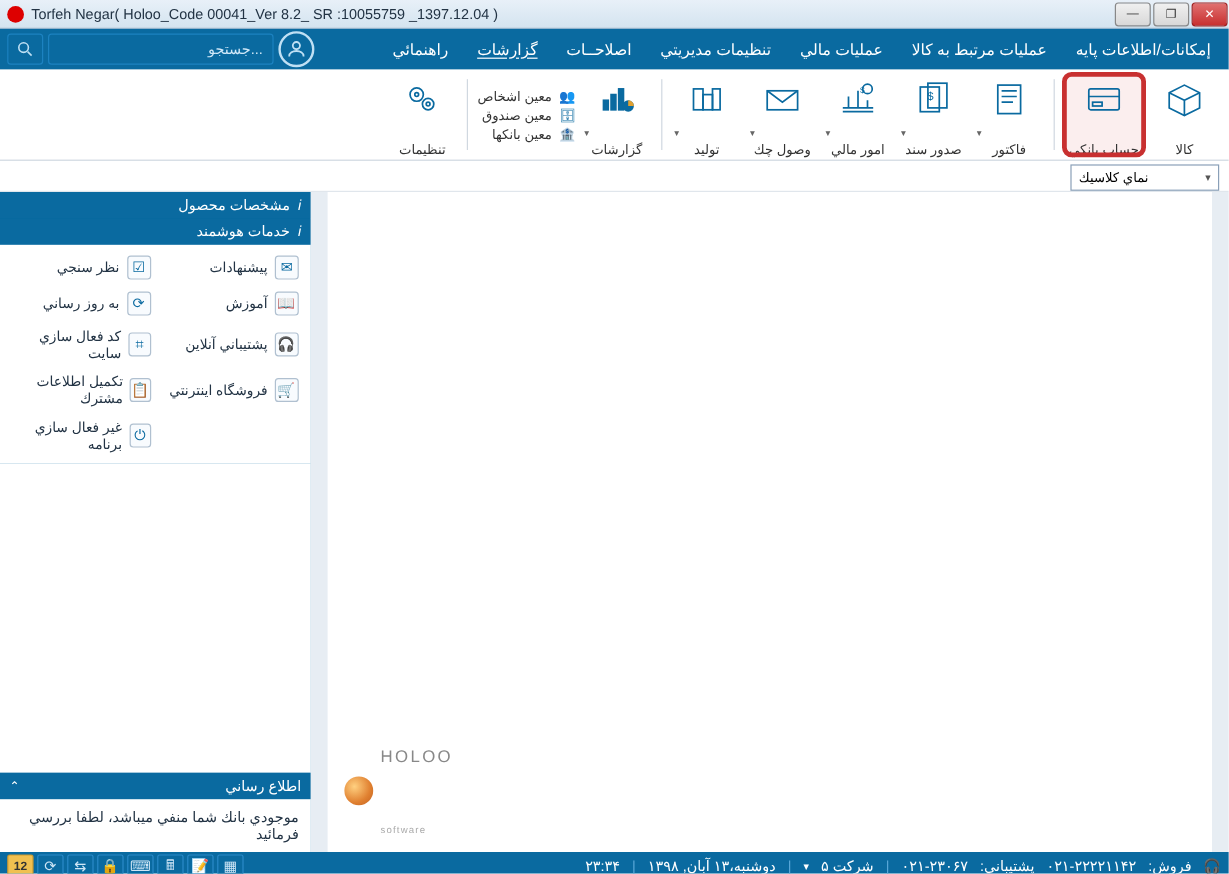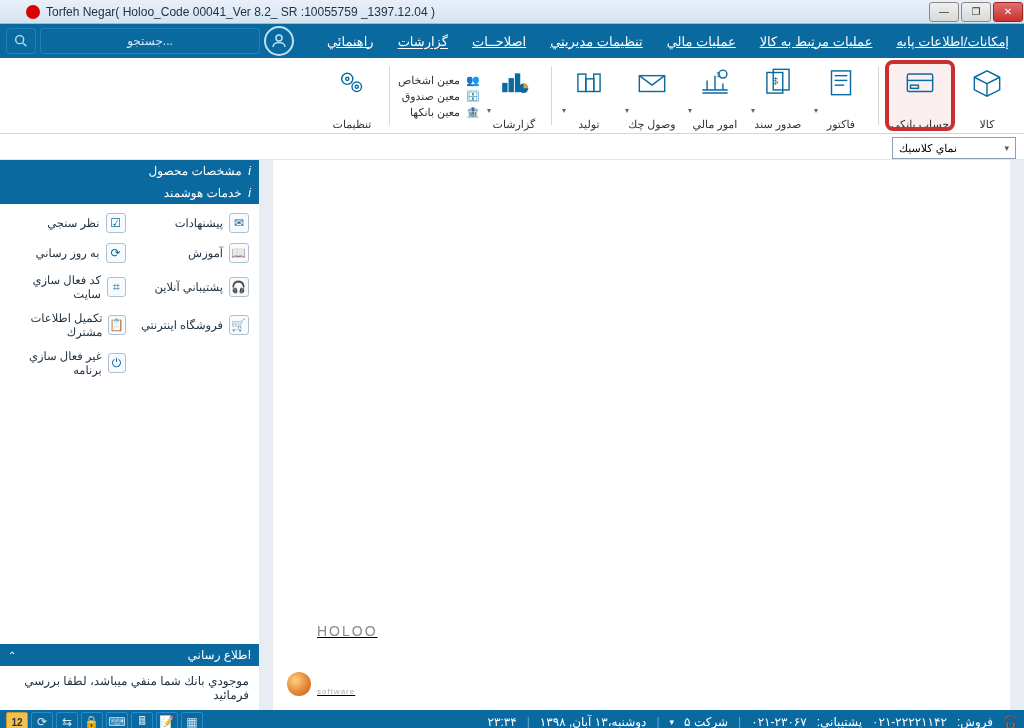--- a/index.html
+++ b/index.html
@@ -1,34 +1,34 @@
 <!DOCTYPE html>
 <html dir="rtl" lang="fa"><head>
 <meta charset="utf-8">
 <style>
 * { margin: 0; padding: 0; box-sizing: border-box; font-family: Tahoma, Arial, sans-serif; }
 body { width: 1024px; height: 728px; overflow: hidden; background: #fff; direction: rtl; }
 
 
 .titlebar { height: 24px; background: linear-gradient(#e8f0f8, #d4e4f0); border-bottom: 1px solid #a0b8d0; display: flex; align-items: center; justify-content: space-between; direction: ltr; }
-.titlebar-left { display: flex; align-items: center; gap: 6px; padding-left: 6px; margin-left: 20px; }
+.titlebar-left { display: flex; align-items: center; gap: 6px; padding-left: 6px; }
 .app-icon { width: 14px; height: 14px; border-radius: 50%; background: #d00; }
 .title-text { font-size: 12px; color: #234; }
 .win-controls { display: flex; direction: ltr; }
 .win-btn { width: 30px; height: 20px; margin: 0 1px; border: 1px solid #888; background: linear-gradient(#f0f0f0,#d8d8d8); border-radius: 3px; display: flex; align-items: center; justify-content: center; font-size: 10px; color: #333; cursor: pointer; }
 .win-close { background: linear-gradient(#e07070,#c83030); color: #fff; border-color: #a02020; }
 
 
 .menubar { height: 34px; background: #0a6aa0; display: flex; align-items: center; justify-content: space-between; padding: 0 6px; color: #fff; direction: rtl; }
 .menu-items { display: flex; gap: 6px; }
-.menu-item { font-size: 13px; padding: 4px 9px; cursor: pointer; white-space: nowrap; text-decoration: underline; }
+.menu-item { font-size: 13px; padding: 4px 9px; cursor: pointer; white-space: nowrap; }
 .menu-item.u { text-decoration: underline; text-underline-offset: 2px; }
 .search-wrap { display: flex; align-items: center; gap: 4px; direction: ltr; }
 .search-btn { width: 30px; height: 26px; background: #0a6aa0; border: 1px solid #1c82c0; border-radius: 3px; display: flex; align-items: center; justify-content: center; color: #bfe0f4; cursor: pointer; }
-.search-input { width: 220px; height: 26px; border: 1px solid #1c82c0; background: #0a6aa0; color: #ffffff; padding: 0 8px; font-size: 12px; text-align: center; border-radius: 3px; }
+.search-input { width: 188px; height: 26px; border: 1px solid #1c82c0; background: #0a6aa0; color: #ffffff; padding: 0 8px; font-size: 12px; text-align: right; border-radius: 3px; }
 .search-input::placeholder { color: #d0e8f8; }
 .avatar { width: 30px; height: 30px; border: 2px solid #bfe0f4; border-radius: 50%; display: flex; align-items: center; justify-content: center; color: #bfe0f4; cursor: pointer; }
 
 
 .ribbon { height: 76px; background: #fff; border-bottom: 1px solid #cfd8e0; display: flex; padding: 4px 8px; direction: rtl; gap: 5px; }
 .rib-group { display: flex; flex-direction: column; align-items: center; justify-content: flex-start; min-width: 58px; padding: 2px 4px; cursor: pointer; position: relative; }
 .rib-group.highlight { outline: 4px solid #c83030; outline-offset: -2px; border-radius: 6px; background: #fbeeee; }
 .rib-icon { width: 42px; height: 40px; display: flex; align-items: center; justify-content: center; color: #0a6aa0; }
 .rib-icon svg { width: 38px; height: 36px; }
 .rib-label { font-size: 11px; color: #333; text-align: center; margin-top: 18px; white-space: nowrap; }
@@ -38,21 +38,21 @@
 .moein-item { display: flex; align-items: center; gap: 4px; font-size: 11px; color: #333; cursor: pointer; }
 .moein-item .mi-icon { width: 16px; height: 14px; color: #0a6aa0; }
 
 
 .view-row { height: 26px; padding: 3px 8px; display: flex; justify-content: flex-end; direction: ltr; border-bottom: 1px solid #e0e6ec; }
 .view-select { width: 124px; height: 22px; border: 1px solid #8aa0b8; font-size: 11px; padding: 0 6px; background: #fff; direction: rtl; cursor: pointer; display:flex; align-items:center; justify-content:space-between; }
 
 
 .body { display: flex; height: 550px; direction: rtl; }
 .workspace { flex: 1; background: #fff; border-left: 14px solid #e7edf3; border-right: 14px solid #e7edf3; position: relative; }
-.holoo-logo { position: absolute; left: 14px; bottom: 14px; display: flex; align-items: flex-end; gap: 6px; direction: ltr; text-decoration: underline; }
+.holoo-logo { position: absolute; left: 14px; bottom: 14px; display: flex; align-items: center; gap: 6px; direction: ltr; }
 .holoo-logo .lg { width: 24px; height: 24px; border-radius: 50%; background: radial-gradient(circle at 35% 35%, #ffd080, #e08030 60%, #c06020); }
 .holoo-logo .txt { font-size: 14px; color: #888; letter-spacing: 2px; }
 .holoo-logo .sub { font-size: 8px; color: #aaa; letter-spacing: 1px; display:block;margin-top:47px; }
 
 
 .sidepanel { width: 259px; display: flex; flex-direction: column; background: #0369a1; }
 .panel-hdr { background: #0a6aa0; color: #fff; font-size: 12px; padding: 4px 8px; display: flex; align-items: center; justify-content: space-between; cursor: pointer; }
 .panel-hdr .collapse { font-size: 10px; }
 .panel-body { background: #fff; padding: 6px 10px; font-size: 12px; color: #234; }
 .prod-line { text-align: right; padding: 2px 0; }

